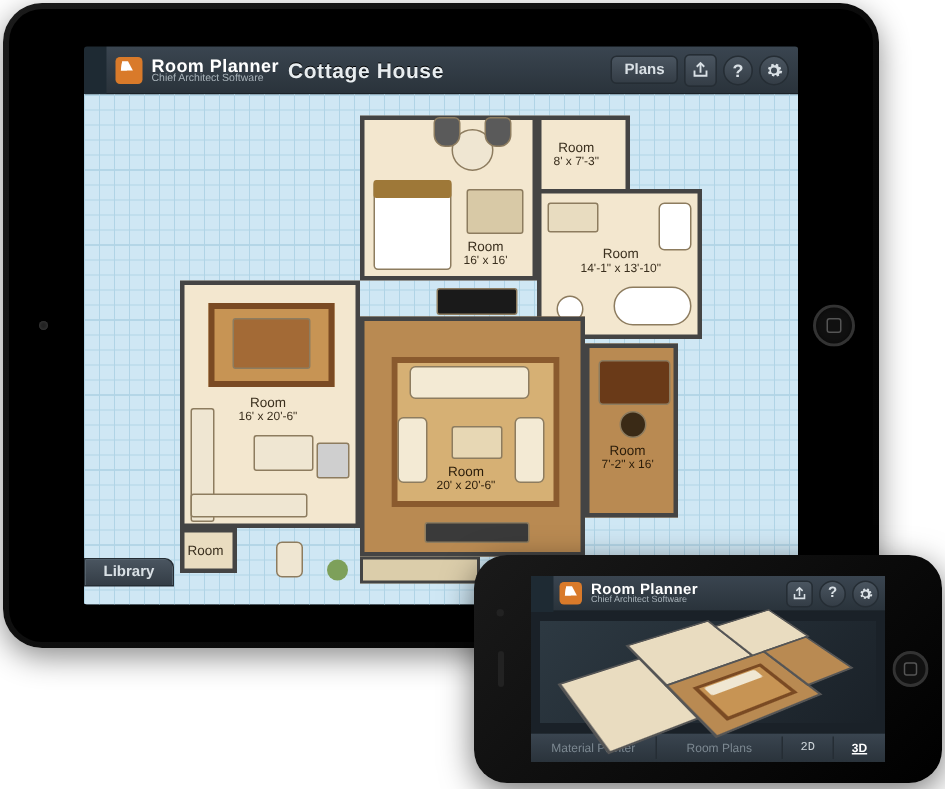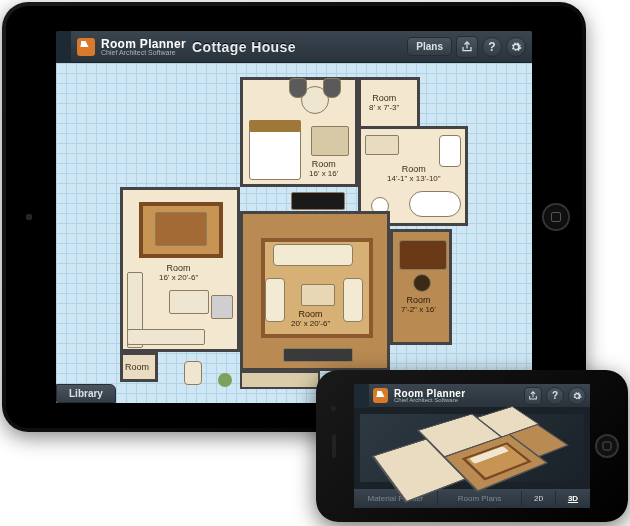--- a/index.html
+++ b/index.html
@@ -70,21 +70,21 @@
   .plan { position:absolute; left:12px; top:2px; width:450px; height:328px;}
   .room { position:absolute; background:#f3e7cf; border:3px solid #444;}
   .wood { background:#b98a52;}
   .room-label { position:absolute; color:#3a2f1e; text-align:center; font-size:9px; line-height:1.1; }
   .room-label .rn{display:block;font-size:9px;}
   .room-label .rd{display:block;font-size:8px;}
   .furn { position:absolute; border:1px solid #8d7c5f; border-radius:2px;}
   .rug { position:absolute; background:#c79454; border:4px solid #7a4a23; }
   .circle { border-radius:50%; }
   .bottom-left-btn{
-    position:absolute; left:0; bottom:0; padding:3px 12px;
+    position:absolute; left:0; bottom:12px; padding:3px 12px;
     background:linear-gradient(#4a5560,#343d46); color:#d9e0e5;
     border:1px solid #252d34; border-top-right-radius:6px;
     font-size:10px; font-weight:600; cursor:pointer;
   }
 
   
   .iphone {
     position:absolute; right:2px; bottom:4px; width:312px; height:152px;
     background:linear-gradient(135deg,#1a1a1a,#000); border-radius:22px;
     box-shadow:0 6px 22px rgba(0,0,0,.55);

